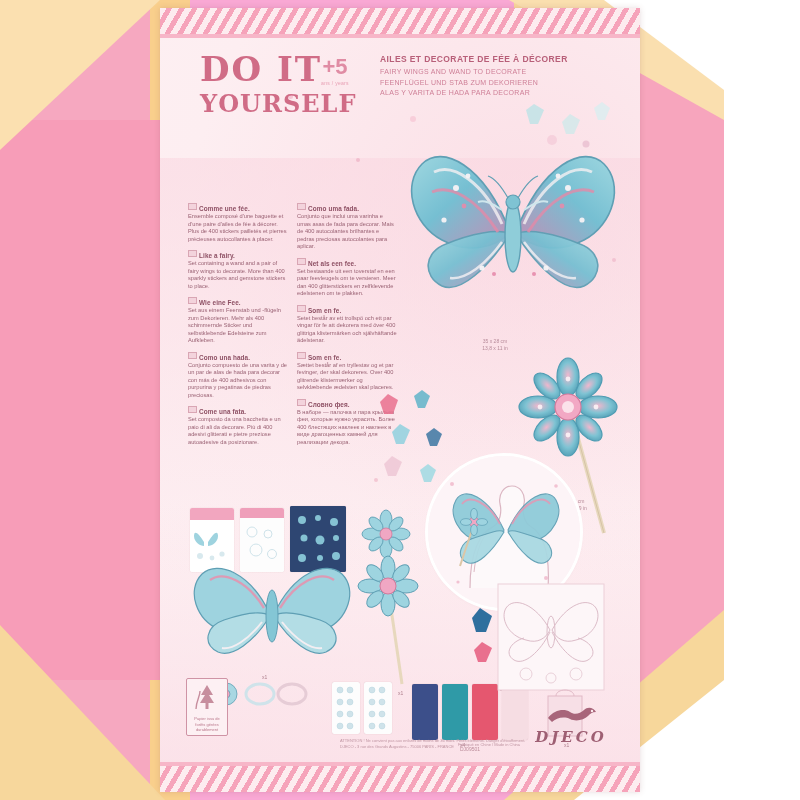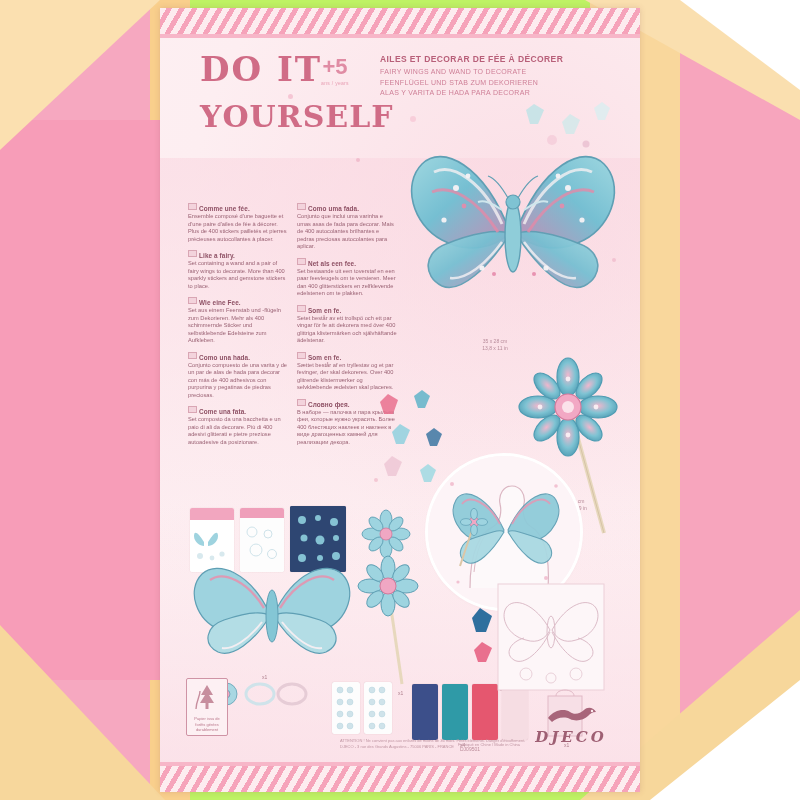--- a/index.html
+++ b/index.html
@@ -10,23 +10,23 @@
   body {
     width: 800px;
     height: 800px;
     overflow: hidden;
     font-family: "Liberation Sans", sans-serif;
   }
 
   
   #scene {
     position: relative;
-    width: 800px;
+    width: 724px;
     height: 800px;
-    background: #bef264;
+    background: #f9a8d4;
     overflow: hidden;
   }
   .bg-band-left {
     position: absolute;
     left: 0; top: 0;
     width: 190px; height: 800px;
     background: #f9cf8c;
   }
   .bg-pink-left {
     position: absolute;
@@ -162,23 +162,23 @@
     color: #d06c86;
     font-family: "DejaVu Serif", serif;
     letter-spacing: 2px;
     line-height: .95;
   }
   .diy-line1 {
     font-size: 34px;
     font-weight: bold;
   }
   .diy-line2 {
-    font-size: 30px;
+    font-size: 24px;
     font-weight: bold;
-    margin-top: 18px;
+    margin-top: 8px;
     letter-spacing: 1px;
   }
   .age-badge {
     position: absolute;
     left: 152px;
     top: 48px;
     width: 46px;
     text-align: center;
     color: #e08ca4;
   }
@@ -419,21 +419,21 @@
       <div class="diy-line1">DO IT</div>
       <div class="diy-line2">YOURSELF</div>
     </div>
 
     <div class="age-badge">
       <div class="plus5">+5</div>
       <div class="agesub">ans / years</div>
     </div>
 
     <div class="subtitle-block">
-      <div class="sub-fr">AILES ET DECORAR DE FÉE À DÉCORER</div>
+      <div class="sub-fr">AILES ET DECORATE DE FÉE À DÉCORER</div>
       <div class="sub-other" style="white-space:pre-line;">FAIRY WINGS AND WAND TO DECORATE
 FEENFLÜGEL UND STAB ZUM DEKORIEREN
 ALAS Y VARITA DE HADA PARA DECORAR</div>
     </div>
 
     <svg width="120" height="60" style="position:absolute;left:348px;top:92px;">
       <polygon points="18,10 26,4 36,10 30,24 22,24" fill="#bfe3e6" opacity=".85"></polygon>
       <polygon points="54,22 62,14 72,20 66,34 58,34" fill="#cfe9ea" opacity=".8"></polygon>
       <polygon points="86,8 94,2 102,8 97,20 90,20" fill="#d9eef0" opacity=".8"></polygon>
       <circle cx="44" cy="40" r="5" fill="#f3c9d7" opacity=".7"></circle>

